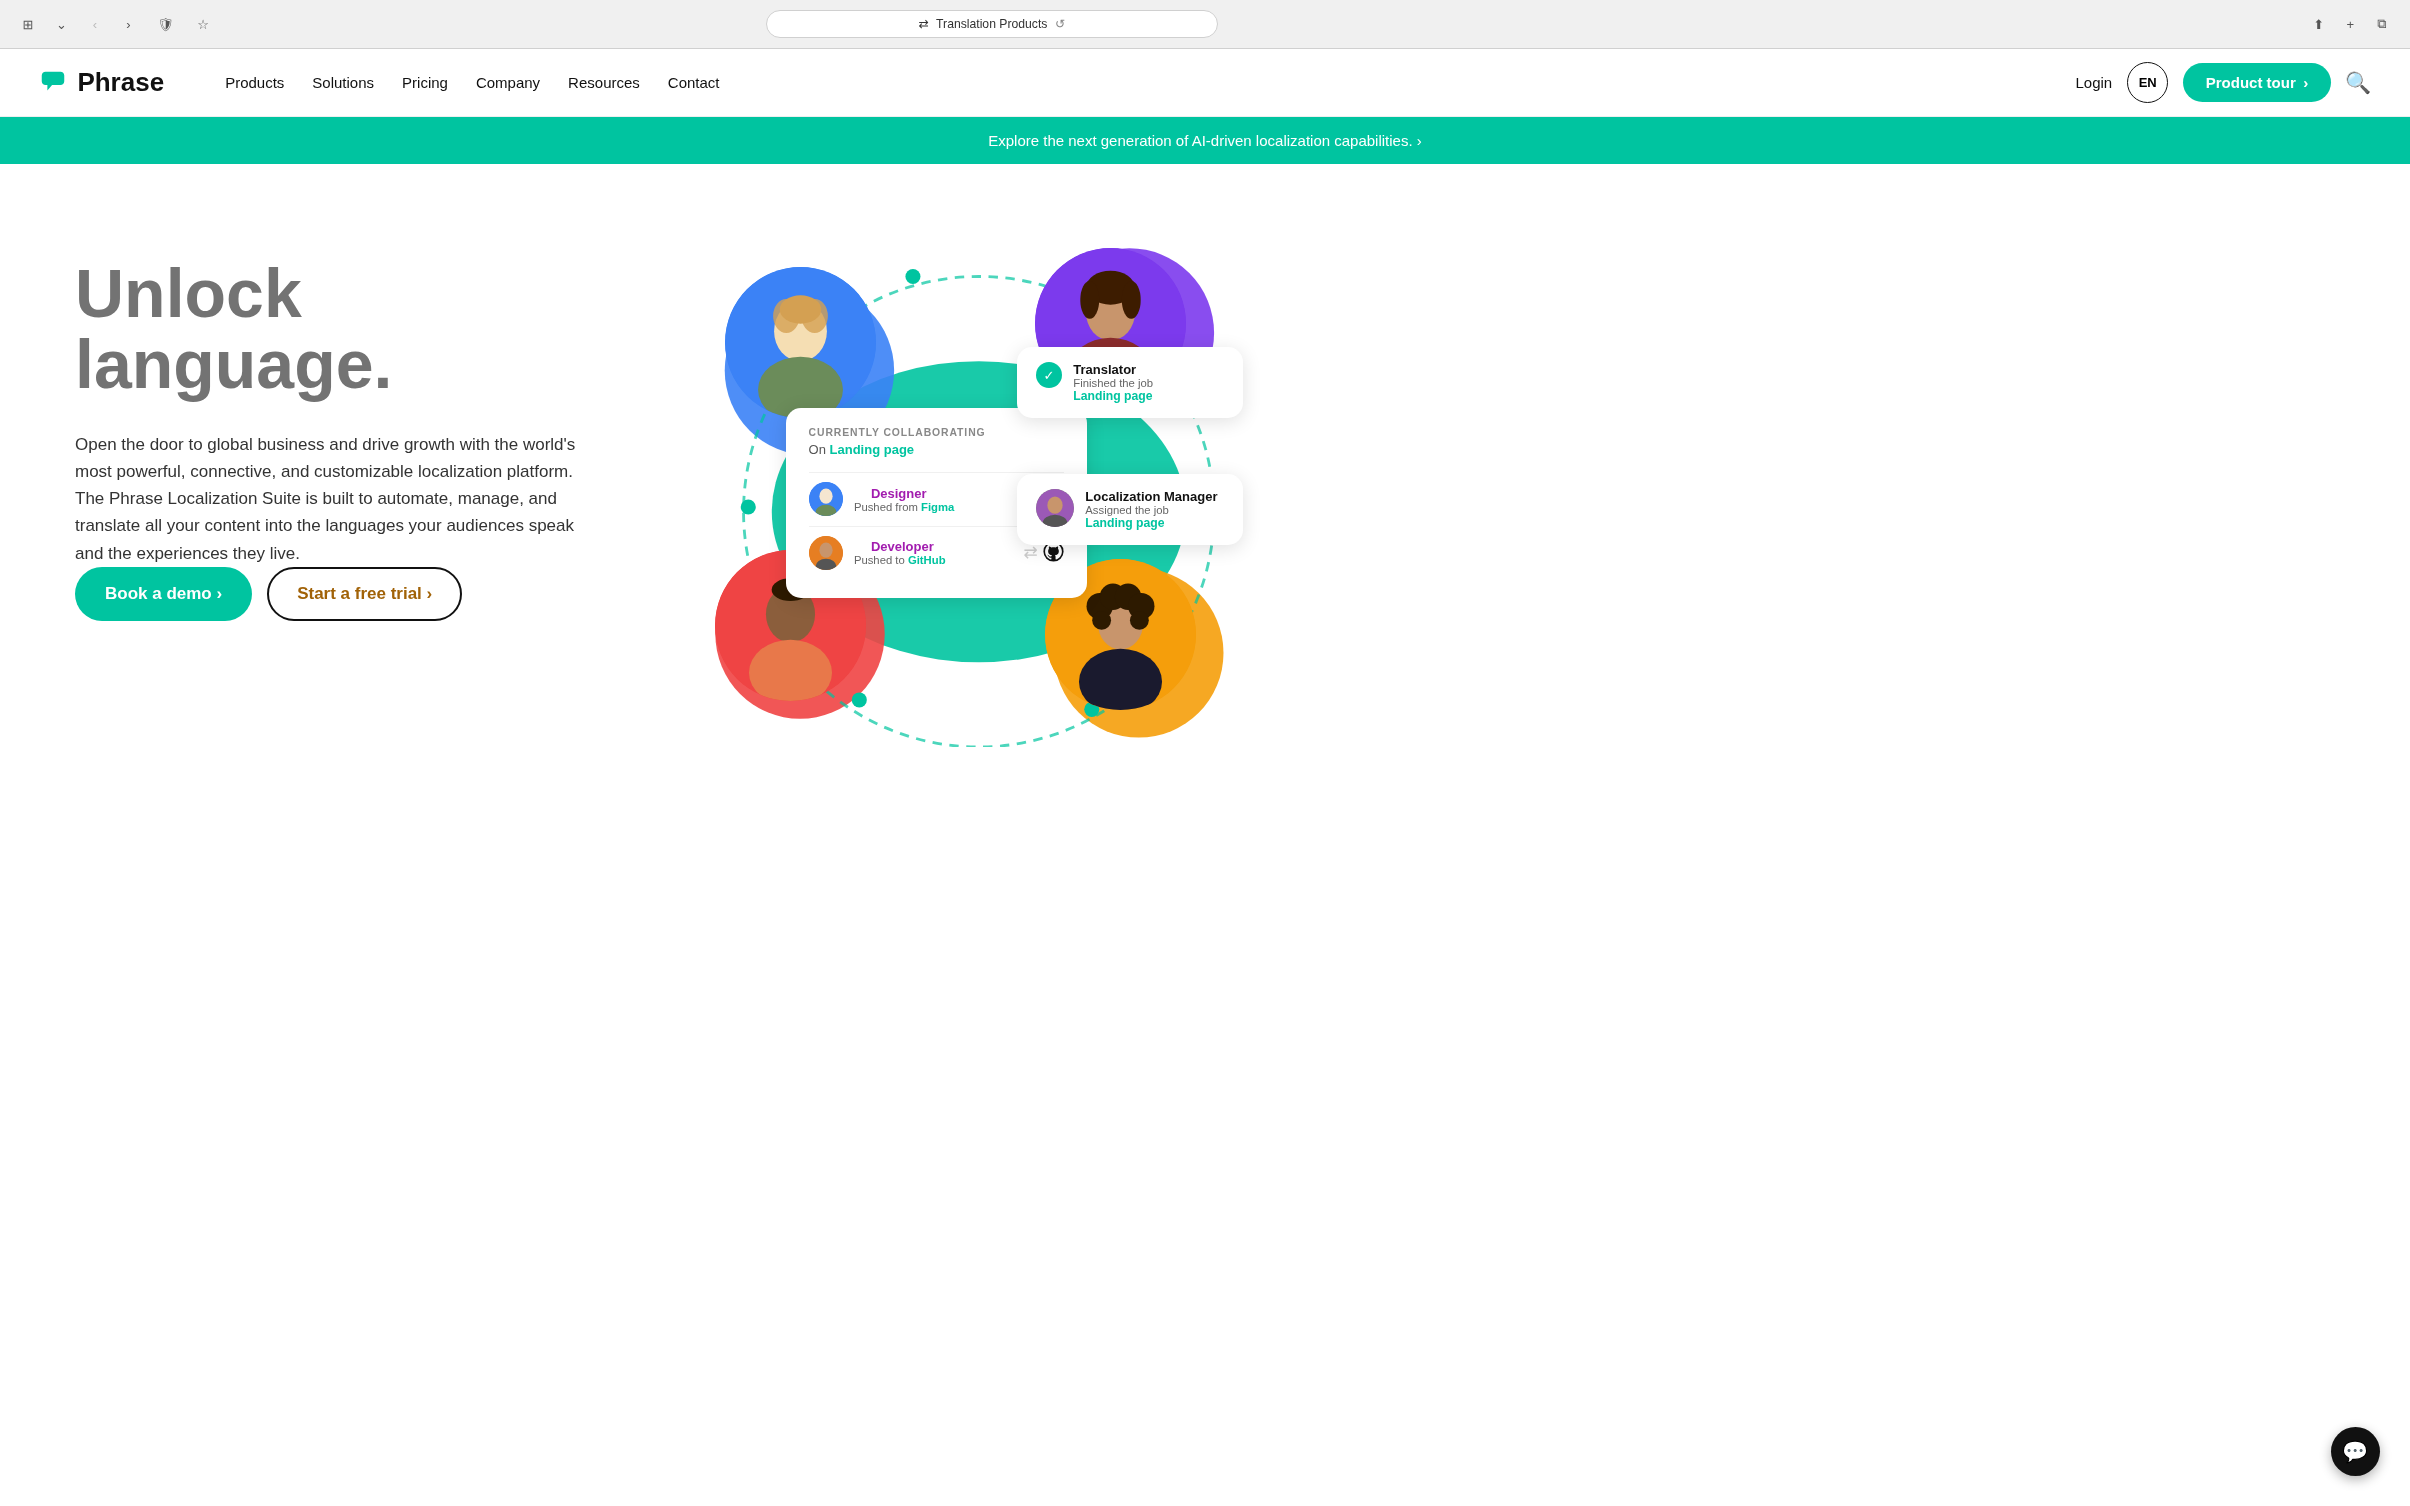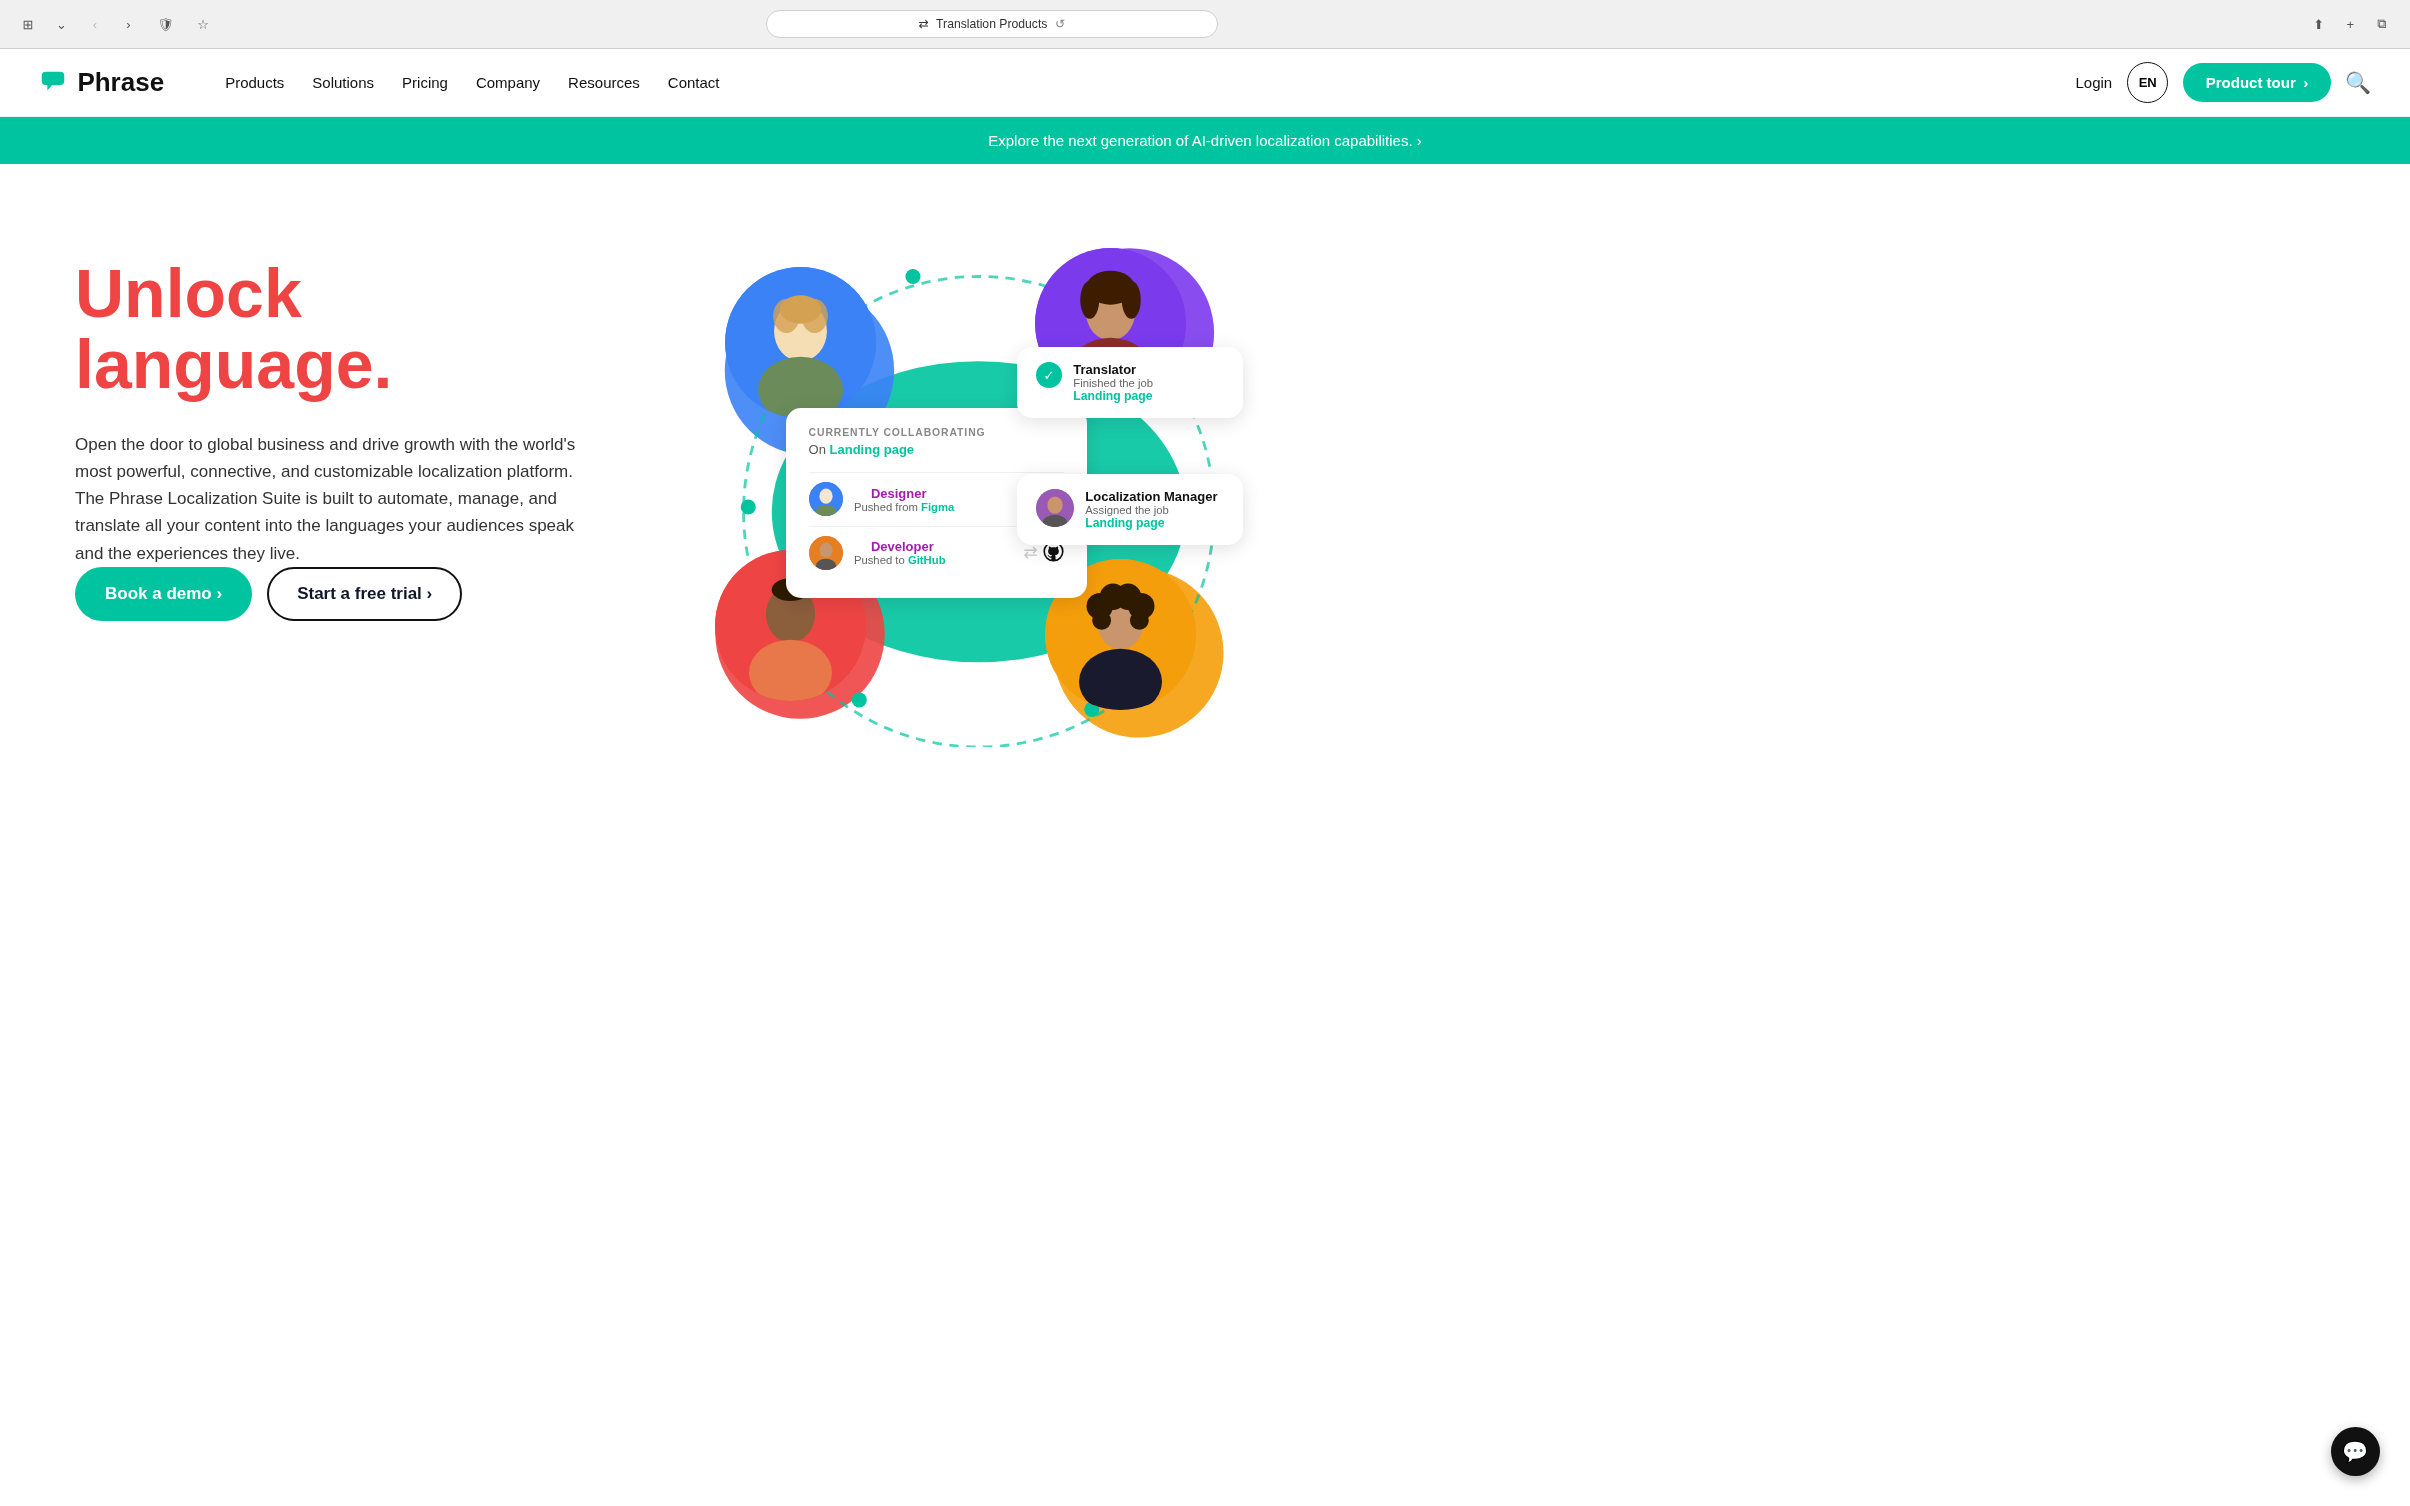--- a/index.html
+++ b/index.html
@@ -120,37 +120,37 @@
 
     
     .hero {
       display: flex;
       align-items: flex-start;
       padding: 56px 56px 56px 75px;
       min-height: 584px;
       gap: 38px;
     }
     .hero-content { flex: 1; max-width: 527px; padding-top: 38px; }
-    .hero-title { font-size: 68px; font-weight: 900; line-height: 1.05; color: #ef4444; margin-bottom: 30px; }
+    .hero-title { font-size: 68px; font-weight: 900; line-height: 1.05; color: #737373; margin-bottom: 30px; }
     .hero-desc { font-size: 17px; line-height: 1.6; color: #333; }
     .hero-buttons { display: flex; gap: 15px; align-items: center; }
     .btn-demo {
       background: #00c4a0;
       color: #fff;
       border: none;
       border-radius: 30px;
       padding: 17px 30px;
       font-size: 17px;
       font-weight: 700;
       cursor: pointer;
       display: flex; align-items: center; gap: 7.5px;
     }
     .btn-trial {
       background: transparent;
-      color: #0f172a;
+      color: #a16207;
       border: 2.4px solid #111;
       border-radius: 30px;
       padding: 15px 28px;
       font-size: 17px;
       font-weight: 700;
       cursor: pointer;
       display: flex; align-items: center; gap: 7.5px;
     }
 
     

